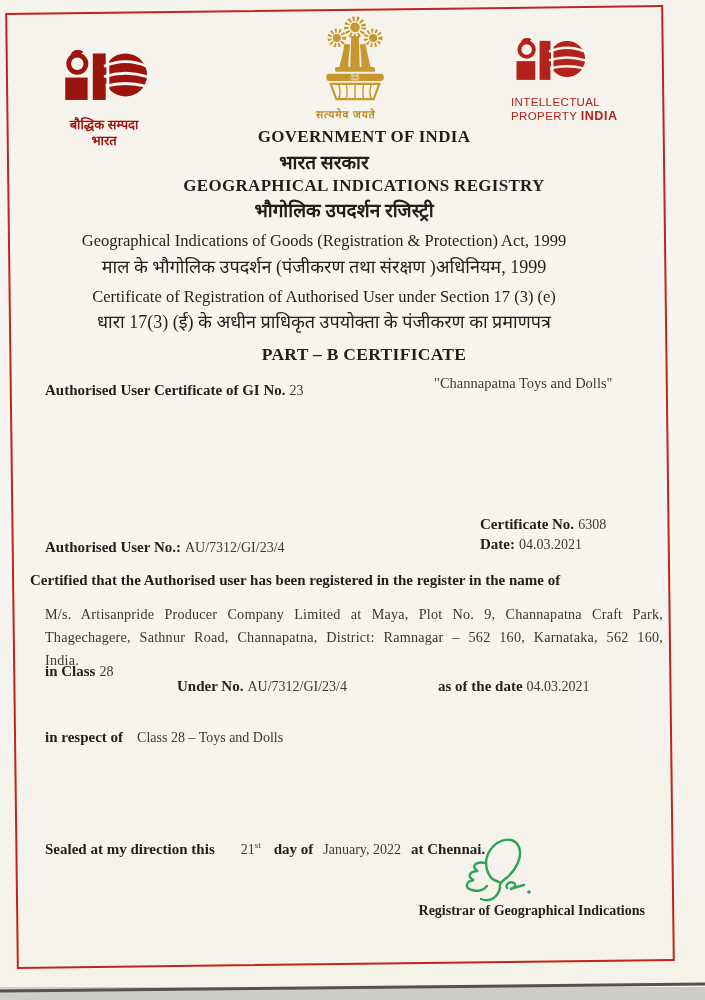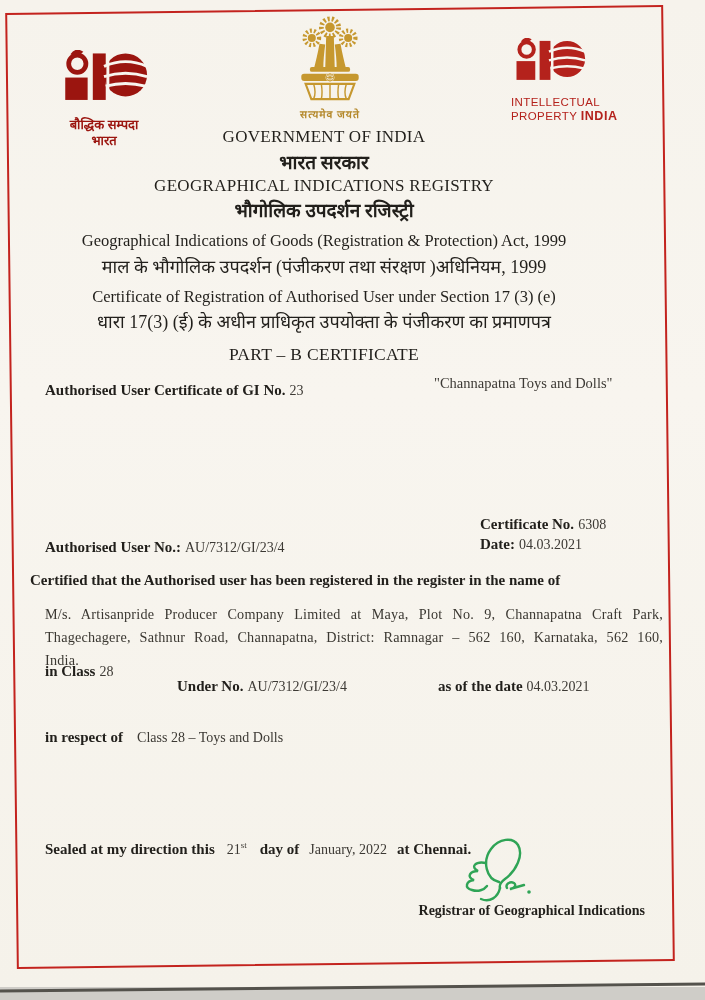--- a/index.html
+++ b/index.html
@@ -21,29 +21,29 @@
   .red-frame{
     position:absolute;left:11px;top:9px;width:654px;height:952px;
     border:2.5px solid #c3231e;
     transform:rotate(-0.7deg);
     pointer-events:none;
   }
   
   .logo-left{position:absolute;left:44px;top:50px;width:120px;text-align:center;}
   .logo-left .caps{margin-top:2px;color:#9b150f;font-family:"Liberation Sans","DejaVu Sans",sans-serif;
     font-weight:bold;font-size:13px;line-height:14px;}
-  .emblem{position:absolute;left:288px;top:14px;width:84px;text-align:center;}
+  .emblem{position:absolute;left:316px;top:14px;width:84px;}
   .emblem .motto{margin-top:1px;color:#b4882a;font-size:10.5px;font-weight:bold;letter-spacing:1px;}
   .logo-right{position:absolute;left:511px;top:38px;width:150px;}
   .logo-right .caps{margin-top:2px;color:#b4221c;font-family:"Liberation Sans","DejaVu Sans",sans-serif;
     font-size:11.5px;line-height:13.5px;letter-spacing:0.4px;}
   .logo-right .caps b{font-size:12.5px;letter-spacing:0.6px;}
   
   .h{position:absolute;left:0;width:648px;text-align:center;white-space:nowrap;}
-  .h-en-bold{font-weight:normal;font-size:17px;letter-spacing:0.3px;}
+  .h-en-bold{font-weight:bold;font-size:17px;letter-spacing:0.3px;padding-left:40px;}
   .h-en{font-size:16.5px;}
   .h-hi{font-size:19px;font-weight:bold;}
   .h-hi-reg{font-size:18px;}
   
   .lbl{font-weight:bold;font-size:15px;}
   .val{font-size:14px;color:#3c3934;}
   .row{position:absolute;white-space:nowrap;}
   .addr{
     position:absolute;left:45px;top:603px;width:618px;
     font-size:14.2px;line-height:23px;color:#3a3731;text-align:justify;
@@ -131,21 +131,21 @@
       <div>
         <span>PROPERTY</span>
         <b>INDIA</b>
       </div>
     </div>
   </div>
 
   <div class="h h-en-bold" style="top:127px;">GOVERNMENT OF INDIA</div>
   <div class="h h-hi" style="top:149px;">भारत सरकार</div>
   <div class="h h-en-bold" style="top:176px;">GEOGRAPHICAL INDICATIONS REGISTRY</div>
-  <div class="h h-hi" style="top:197px;">भौगोलिक उपदर्शन रजिस्ट्री</div>
+  <div class="h h-hi" style="top:197px;padding-left:20px;">भौगोलिक उपदर्शन रजिस्ट्री</div>
   <div class="h h-en" style="top:231px;">Geographical Indications of Goods (Registration &amp; Protection) Act, 1999</div>
   <div class="h h-hi-reg" style="top:254px;">माल के भौगोलिक उपदर्शन (पंजीकरण तथा संरक्षण )अधिनियम, 1999</div>
   <div class="h h-en" style="top:287px;">Certificate of Registration of Authorised User under Section 17 (3) (e)</div>
   <div class="h h-hi-reg" style="top:309px;">धारा 17(3) (ई) के अधीन प्राधिकृत उपयोक्ता के पंजीकरण का प्रमाणपत्र</div>
   <div class="h h-en-bold" style="top:344px;font-size:17.5px;">PART – B CERTIFICATE</div>
 
   <div class="row" style="left:45px;top:381px;">
     <span class="lbl">Authorised User Certificate of GI No.</span>
     <span class="val">23</span>
   </div>
@@ -182,21 +182,21 @@
     <span class="val">04.03.2021</span>
   </div>
 
   <div class="row" style="left:45px;top:728px;">
     <span class="lbl">in respect of</span>
     <span class="val" style="margin-left:10px;">Class 28 – Toys and Dolls</span>
   </div>
 
   <div class="row" style="left:45px;top:840px;">
     <span class="lbl">Sealed at my direction this</span>
-    <span class="val" style="margin-left:8px;"><span>21</span><sup>st</sup></span>
+    <span class="val" style="margin-left:22px;"><span>21</span><sup>st</sup></span>
     <span class="lbl" style="margin-left:9px;">day of</span>
     <span class="val" style="margin-left:6px;">January, 2022</span>
     <span class="lbl" style="margin-left:6px;">at Chennai.</span>
   </div>
 
   <div class="sig">
     <svg width="88" height="74" viewBox="0 0 88 74">
       <g fill="none" stroke="#2fa456" stroke-width="2.4" stroke-linecap="round">
         <path d="M49,47 C36,44 32,26 41,14 C49,3 63,2 68,10 C74,20 66,36 55,44 C51,47 49,50 50,53"></path>
         <path d="M36,28 C25,26 20,32 28,36 C20,36 16,42 24,45 C16,46 14,53 22,55 C28,57 34,55 37,51"></path>

